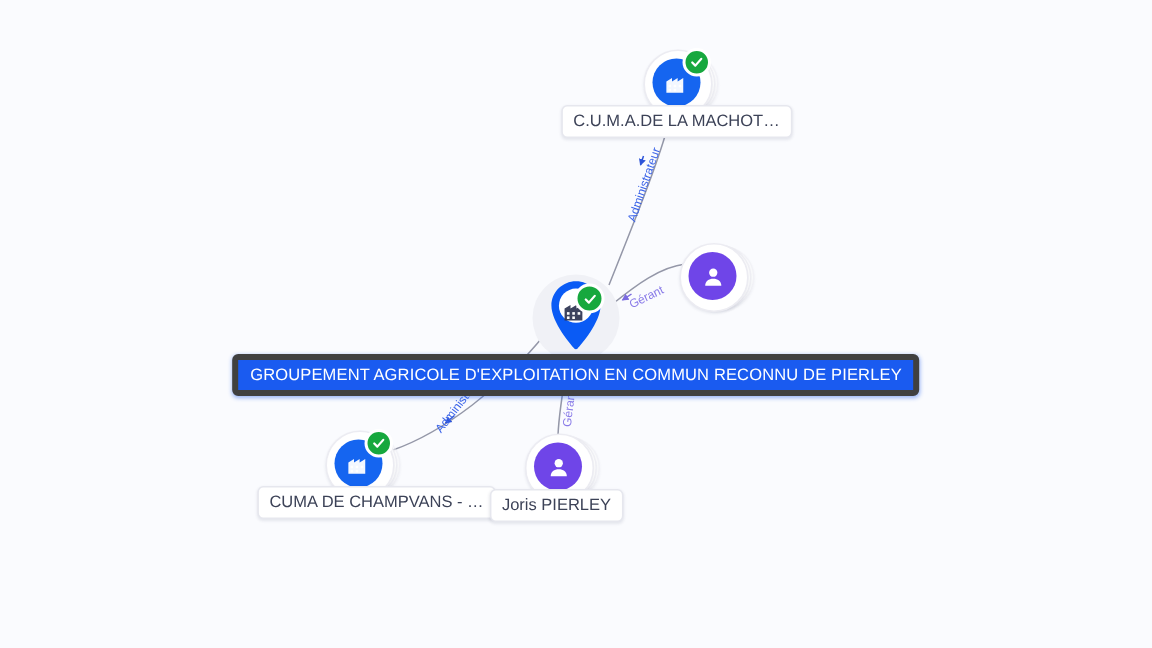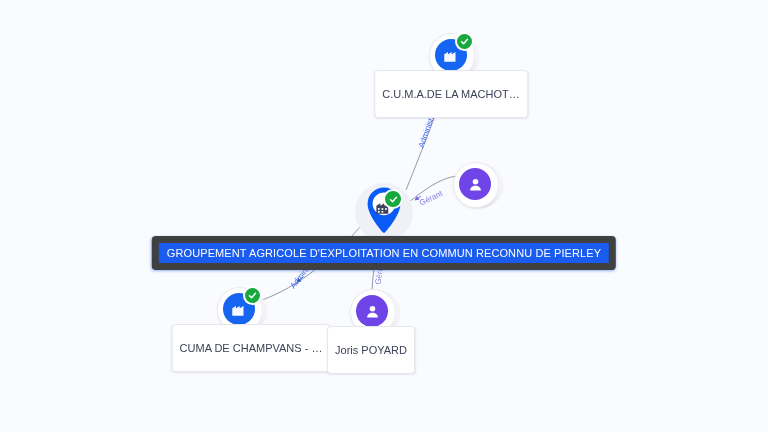--- a/index.html
+++ b/index.html
@@ -54,26 +54,26 @@
   }
 
   
   .node-label{
     position:absolute;transform:translate(-50%,0);
     white-space:nowrap;
     font-size:11px;line-height:14px;color:#3c4257;
     background:#ffffff;
     border:1px solid #e6e7ee;
     border-radius:4px;
-    padding:16px 7px;
+    padding:3px 7px;
     box-shadow:0 1px 2px rgba(40,50,90,.10);
   }
   .node-label.focus{
     background:#1a5bf0;
-    border:7px solid #404040;
+    border:4px solid #404040;
     color:#ffffff;
     font-size:11px;
     letter-spacing:.1px;
     padding:3px 8px;
     box-shadow:0 1px 3px rgba(26,91,240,.45);
   }
 
   
   .edge-label{
     position:absolute;
@@ -189,21 +189,21 @@
       <div class="stack-card s2"></div>
       <div class="stack-card s1"></div>
       <div class="disc person">
         <svg width="17" height="17" viewBox="0 0 24 24" fill="#ffffff">
           <circle cx="12" cy="8.2" r="3.9"></circle>
           <path d="M4.4 20.5c0-4.3 3.4-6.7 7.6-6.7s7.6 2.4 7.6 6.7z"></path>
         </svg>
       </div>
     </div>
   </div>
-  <div class="node-label" style="left:371px;top:326px;">Joris POYARD</div>
+  <div class="node-label" style="left:371px;top:326px;">Joris PIERLEY</div>
 
   <div class="node" style="left:384px;top:212px;">
     <div class="pin-wrap">
       <div class="pin-halo"></div>
       <svg class="pin" viewBox="0 0 40 50">
         <path d="M20 1.5c-9 0-16.4 7.2-16.4 16.2 0 11.3 13.4 26.6 15.2 28.6.6.7 1.7.7 2.3 0 1.9-2 15.3-17.3 15.3-28.6C36.4 8.7 29 1.5 20 1.5z" fill="#0a5bf5"></path>
         <circle cx="20" cy="17.8" r="11.4" fill="#ffffff"></circle>
       </svg>
       <div style="position:absolute;left:19px;top:14px;">
         <svg width="19" height="19" viewBox="0 0 24 24" fill="#2c3350">

